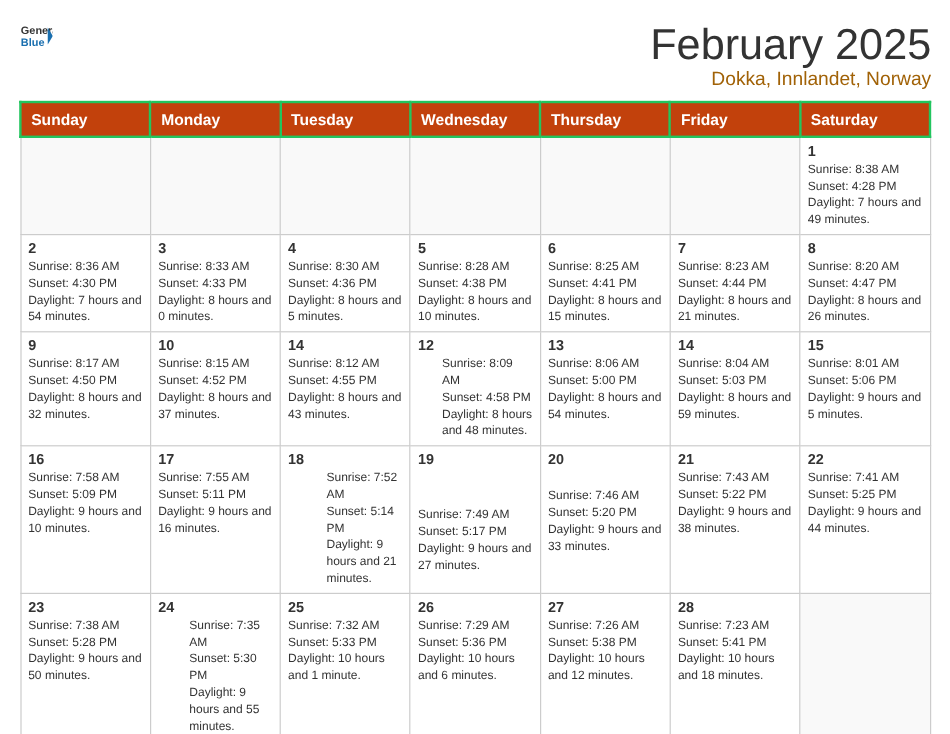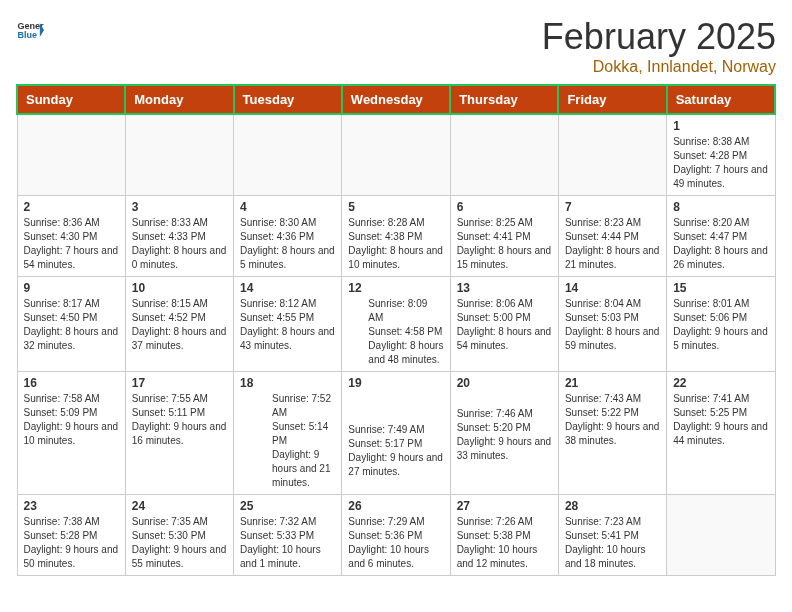--- a/index.html
+++ b/index.html
@@ -254,21 +254,21 @@
       </tr>
       <tr>
         <td>
           <span class="day-number">23</span>
           <div class="day-info" style="white-space: pre-line;">Sunrise: 7:38 AM
 Sunset: 5:28 PM
 Daylight: 9 hours and 50 minutes.</div>
         </td>
         <td>
           <span class="day-number">24</span>
-          <div class="day-info" style="white-space: pre-line;">Sunrise: 7:35 AM
+          <div class="day-info" style="white-space: pre-line; margin-left: 26px;">Sunrise: 7:35 AM
 Sunset: 5:30 PM
 Daylight: 9 hours and 55 minutes.</div>
         </td>
         <td>
           <span class="day-number">25</span>
           <div class="day-info" style="white-space: pre-line;">Sunrise: 7:32 AM
 Sunset: 5:33 PM
 Daylight: 10 hours and 1 minute.</div>
         </td>
         <td>

